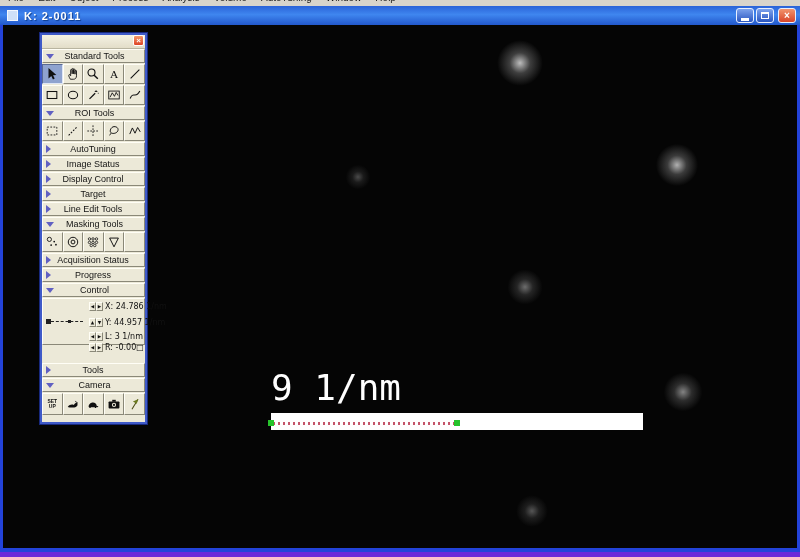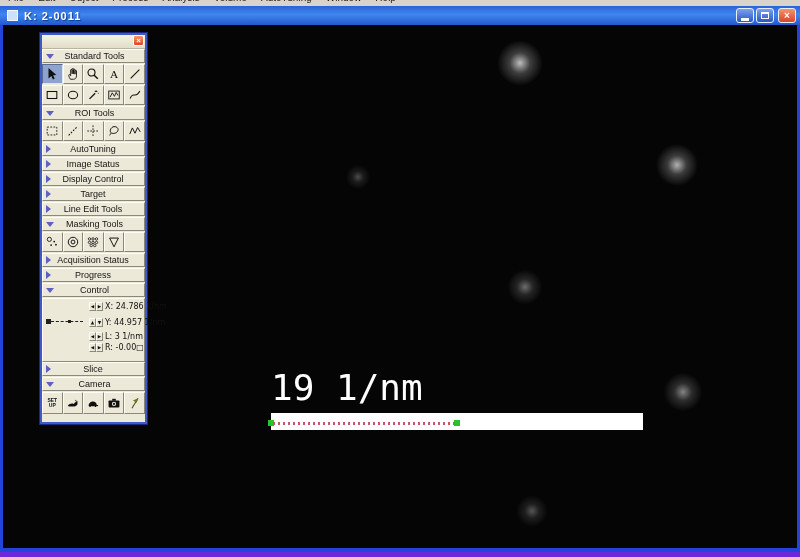--- a/index.html
+++ b/index.html
@@ -49,21 +49,21 @@
   .tri.right{border-left:5px solid #6060c2;border-top:4px solid rgba(0,0,0,0);border-bottom:4px solid rgba(0,0,0,0);}
   .tri.down{border-top:5px solid #6060c2;border-left:4px solid rgba(0,0,0,0);border-right:4px solid rgba(0,0,0,0);}
   .section-label{flex:1;text-align:center;font-size:9px;color:#141414;margin-right:9px;white-space:nowrap;}
   .tool-row{display:flex;margin-bottom:1px;flex:none;}
   .tool-btn{flex:1;height:20px;box-sizing:border-box;background:#ece9d8;display:flex;align-items:center;justify-content:center;
     border:1px solid;border-color:#fffef6 #8a8878 #8a8878 #fffef6;}
   .tool-btn svg{width:14px;height:14px;display:block;}
   .tool-btn.selected{background:#8fa3cf;border-color:#5a6a94 #dfe6f4 #dfe6f4 #5a6a94;}
   .tool-btn.filler{background:#ece9d8;}
   .tool-btn .two-line{font-size:5px;font-weight:bold;line-height:5px;text-align:center;color:#111;}
-  .ctl-body{position:relative;height:64px;margin-bottom:0;box-sizing:border-box;flex:none;
+  .ctl-body{position:relative;height:47px;margin-bottom:18px;box-sizing:border-box;flex:none;
     border:1px solid;border-color:#fffef6 #8a8878 #8a8878 #fffef6;background:#ece9d8;}
   .ctl-slider{position:absolute;left:3px;top:20px;width:40px;height:6px;}
   .sl-line{position:absolute;left:5px;top:2px;width:32px;height:0;border-top:1px dashed #222;}
   .sl-handle{position:absolute;left:0;top:0;width:5px;height:5px;background:#222;}
   .sl-dot{position:absolute;left:22px;top:1px;width:3px;height:3px;background:#222;}
   .ctl-row{position:absolute;left:46px;height:11px;display:flex;align-items:center;}
   .spin{display:flex;margin-right:2px;}
   .spin span{width:7px;height:9px;box-sizing:border-box;background:#ece9d8;border:1px solid;border-color:#fffef6 #8a8878 #8a8878 #fffef6;
     font-family:"DejaVu Sans",sans-serif;font-size:4.5px;line-height:7px;text-align:center;color:#111;}
   .ctl-text{font-family:"DejaVu Sans",sans-serif;font-size:8px;color:#111;white-space:nowrap;}
@@ -106,21 +106,21 @@
 
   <div class="spot-layer" id="spot-layer">
       <div class="spot" style="left: 494px; top: 37px; width: 52px; height: 52px; background: radial-gradient(circle, rgba(235, 235, 235, 0.8) 0%, rgba(210, 210, 210, 0.28) 28%, rgba(180, 180, 180, 0) 62%);"></div>
       <div class="spot" style="left: 653px; top: 141px; width: 48px; height: 48px; background: radial-gradient(circle, rgba(235, 235, 235, 0.75) 0%, rgba(210, 210, 210, 0.263) 28%, rgba(180, 180, 180, 0) 62%);"></div>
       <div class="spot" style="left: 344px; top: 163px; width: 28px; height: 28px; background: radial-gradient(circle, rgba(235, 235, 235, 0.3) 0%, rgba(210, 210, 210, 0.106) 28%, rgba(180, 180, 180, 0) 62%);"></div>
       <div class="spot" style="left: 505px; top: 267px; width: 40px; height: 40px; background: radial-gradient(circle, rgba(235, 235, 235, 0.45) 0%, rgba(210, 210, 210, 0.157) 28%, rgba(180, 180, 180, 0) 62%);"></div>
       <div class="spot" style="left: 661px; top: 370px; width: 44px; height: 44px; background: radial-gradient(circle, rgba(235, 235, 235, 0.55) 0%, rgba(210, 210, 210, 0.192) 28%, rgba(180, 180, 180, 0) 62%);"></div>
       <div class="spot" style="left: 514px; top: 493px; width: 36px; height: 36px; background: radial-gradient(circle, rgba(235, 235, 235, 0.35) 0%, rgba(210, 210, 210, 0.12) 28%, rgba(180, 180, 180, 0) 62%);"></div>
     </div>
 
-  <div class="scale-text">19 1/nm</div>
+  <div class="scale-text">9 1/nm</div>
   <div class="scale-bar"></div>
   <div class="scale-dotted"></div>
   <div class="scale-handle" style="left:268px;"></div>
   <div class="scale-handle" style="left:454px;"></div>
 
   <div class="palette">
     <div class="palette-titlebar">
       <div class="palette-close">×</div>
     </div>
     <div id="palette-body" style="display:flex;flex-direction:column;flex:1;">
@@ -364,21 +364,21 @@
           <div class="ctl-row" style="top: 43px;">
             <span class="spin">
               <span>◀</span>
               <span>▶</span>
             </span>
             <span class="ctl-text">R: -0.00□</span>
           </div>
         </div>
         <div class="section-header">
           <span class="tri right"></span>
-          <span class="section-label">Slice</span>
+          <span class="section-label">Tools</span>
         </div>
         <div class="section-header">
           <span class="tri down"></span>
           <span class="section-label">Camera</span>
         </div>
         <div class="tool-row">
           <div class="tool-btn" style="height: 22px;">
             <div class="two-line">
               <div>SET</div>
               <div>UP</div>

